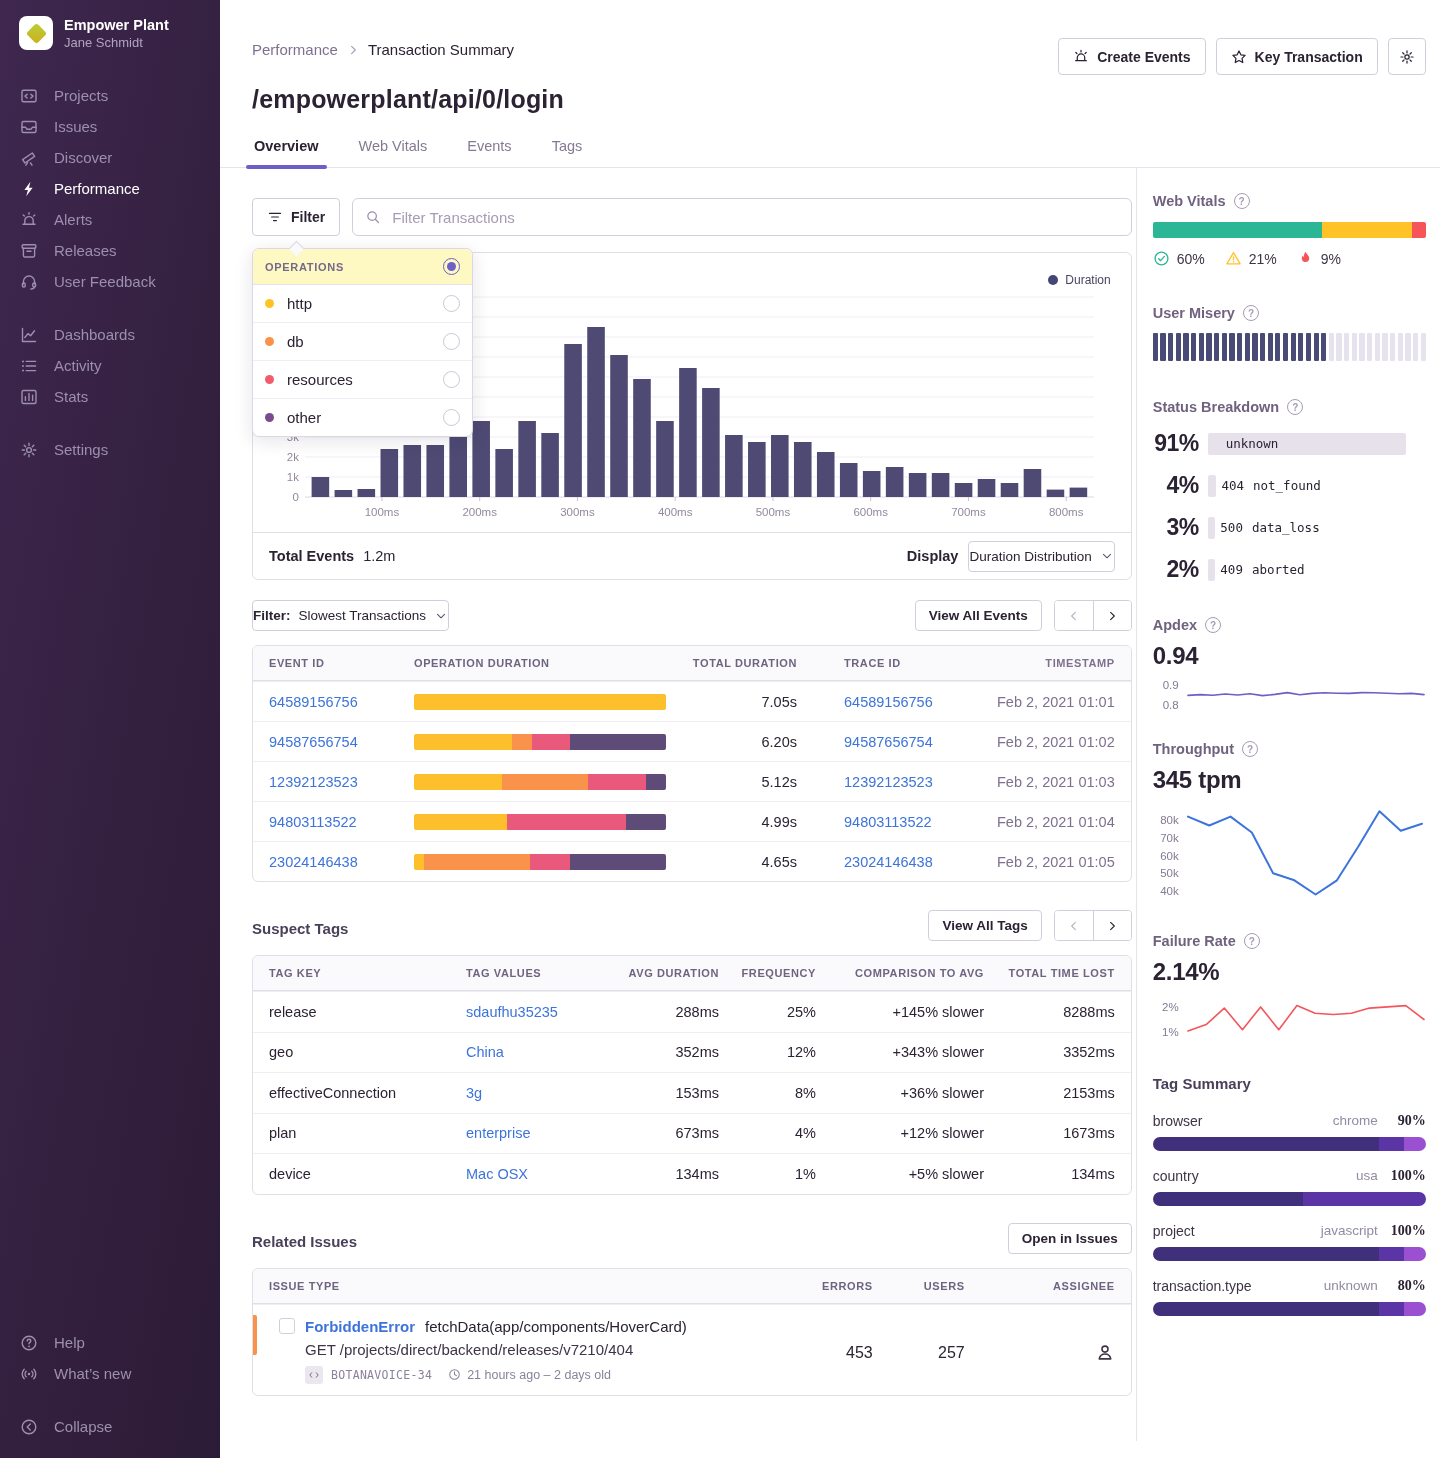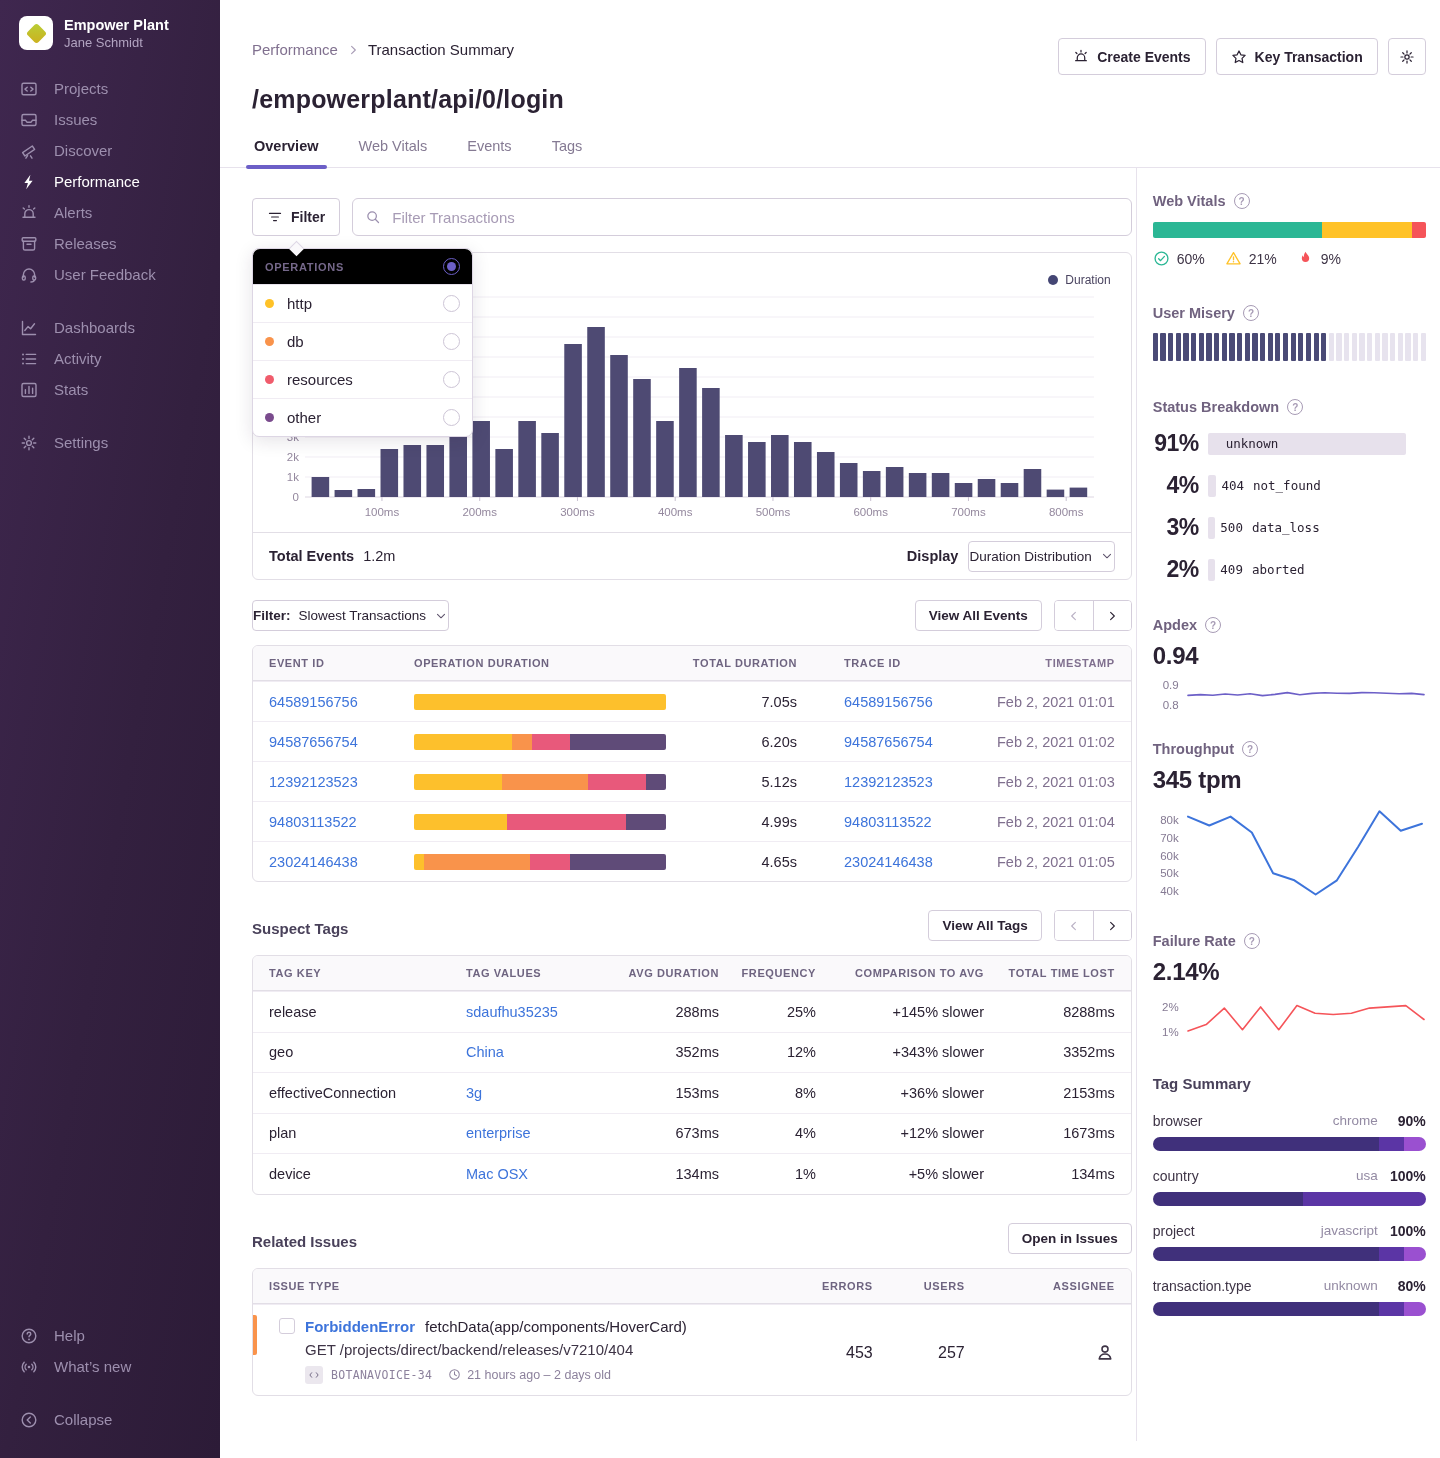--- a/index.html
+++ b/index.html
@@ -14,21 +14,21 @@
   .sidebar {
     flex:0 0 220px; background:linear-gradient(100deg,#3f274f 0%,#33203f 55%,#2c1b37 100%);
     color:#fff; display:flex; flex-direction:column; padding:16px 0 16px; 
   }
   .org { display:flex; align-items:center; gap:11px; padding:0 19px; margin-bottom:30px; cursor:pointer; }
   .org-logo { width:34px; height:34px; background:#fff; border-radius:8px; display:flex; align-items:center; justify-content:center; }
   .org-diamond { width:15px; height:15px; border-radius:3px; transform:rotate(45deg); background:linear-gradient(135deg,#b9ce36,#cdb01e); }
   .org-name { font-weight:700; font-size:14.5px; line-height:1.25; }
   .org-user { font-size:13px; color:#b2a4c1; margin-top:1px; }
   .nav { display:flex; flex-direction:column; }
-  .nav-item { display:flex; gap:16px; height:31px; padding:0 20px; color:#9d8fae; font-size:15px; cursor:pointer; }
+  .nav-item { display:flex; align-items:center; gap:16px; height:31px; padding:0 20px; color:#9d8fae; font-size:15px; cursor:pointer; }
   .nav-item.active { color:#ffffff; }
   .nav-item .icn { width:18px; height:18px; flex:0 0 18px; }
   .nav-gap { height:22px; }
   .sidebar .spacer { flex:1; }
 
   .icn svg { width:100%; height:100%; display:block; }
 
   
   .content-col { flex:1; display:flex; flex-direction:column; }
   .page-header { position:relative; padding:0 0 0 32px; border-bottom:1px solid #E7E2EC; }
@@ -57,21 +57,21 @@
   .search-box { flex:1; height:38px; border:1px solid #D4CDDB; border-radius:6px; display:flex; align-items:center; padding:0 12px; gap:9px; }
   .search-box .icn { width:16px; height:16px; color:#9b8fae; }
   .search-box input { border:none; outline:none; flex:1; font-size:15px; font-family:inherit; color:#2B2233; }
   .search-box input::placeholder { color:#a79bb5; }
 
   
   .dropdown { position:absolute; top:80px; left:32px; width:221px; background:#fff; border:1px solid #DDD6E4;
               border-radius:7px; box-shadow:0 4px 18px rgba(40,25,60,.12); z-index:6; }
   .dropdown::before { content:""; position:absolute; top:-6px; left:38px; width:10px; height:10px; background:#FAF9FB;
               border-left:1px solid #DDD6E4; border-top:1px solid #DDD6E4; transform:rotate(45deg); }
-  .dd-header { display:flex; align-items:center; justify-content:space-between; background:#000000; border-bottom:1px solid #E7E2EC;
+  .dd-header { display:flex; align-items:center; justify-content:space-between; background:#fef9c3; border-bottom:1px solid #E7E2EC;
                border-radius:7px 7px 0 0; padding:9px 12px; font-size:11px; font-weight:700; letter-spacing:.7px; color:#75688A; }
   .dd-item { display:flex; align-items:center; padding:10px 12px; border-bottom:1px solid #F0ECF3; font-size:15px; color:#2B2233; cursor:pointer; }
   .dd-item:last-child { border-bottom:none; }
   .dd-dot { width:9px; height:9px; border-radius:50%; margin-right:13px; }
   .dd-item span.dd-label { flex:1; }
   .radio { width:17px; height:17px; border:1px solid #CDC5D6; border-radius:50%; }
   .radio.checked { border:1.5px solid #6C5FC7; display:flex; align-items:center; justify-content:center; }
   .radio.checked::after { content:""; width:9px; height:9px; border-radius:50%; background:#6C5FC7; }
 
   
@@ -165,21 +165,21 @@
   .sb-label { position:absolute; top:3px; font-family:"DejaVu Sans Mono", monospace; font-size:12.5px; color:#2B2233; white-space:nowrap; }
   .sb-label .code { margin-right:9px; }
   .big-val { margin-top:9px; font-size:24px; font-weight:700; letter-spacing:-.3px; }
   .spark-row { display:flex; gap:7px; margin-top:10px; }
   .spark-labels { position:relative; width:26px; }
   .spark-labels span { position:absolute; right:0; transform:translateY(-50%); font-size:11.5px; color:#857A93; }
   .tag-row { margin-top:17px; }
   .tag-line { display:flex; align-items:flex-start; }
   .tag-key { flex:1; font-size:14px; color:#3E3446; }
   .tag-val { font-size:13.5px; color:#938AA3; }
-  .tag-pct { width:48px; text-align:right; font-size:14px; font-weight:700; color:#2B2233; }
+  .tag-pct { width:48px; text-align:right; font-size:14px; font-weight:700; color:#2B2233;font-family:Liberation Serif, serif; }
   .tag-bar { margin-top:8px; height:14px; border-radius:7px; overflow:hidden; display:flex; }
   .tag-bar div { height:100%; }
   .mt38 { margin-top:38px; }
   .mt34 { margin-top:34px; }
   .mt30 { margin-top:30px; }
 </style>
 </head>
 <body>
 
 <div class="app">

